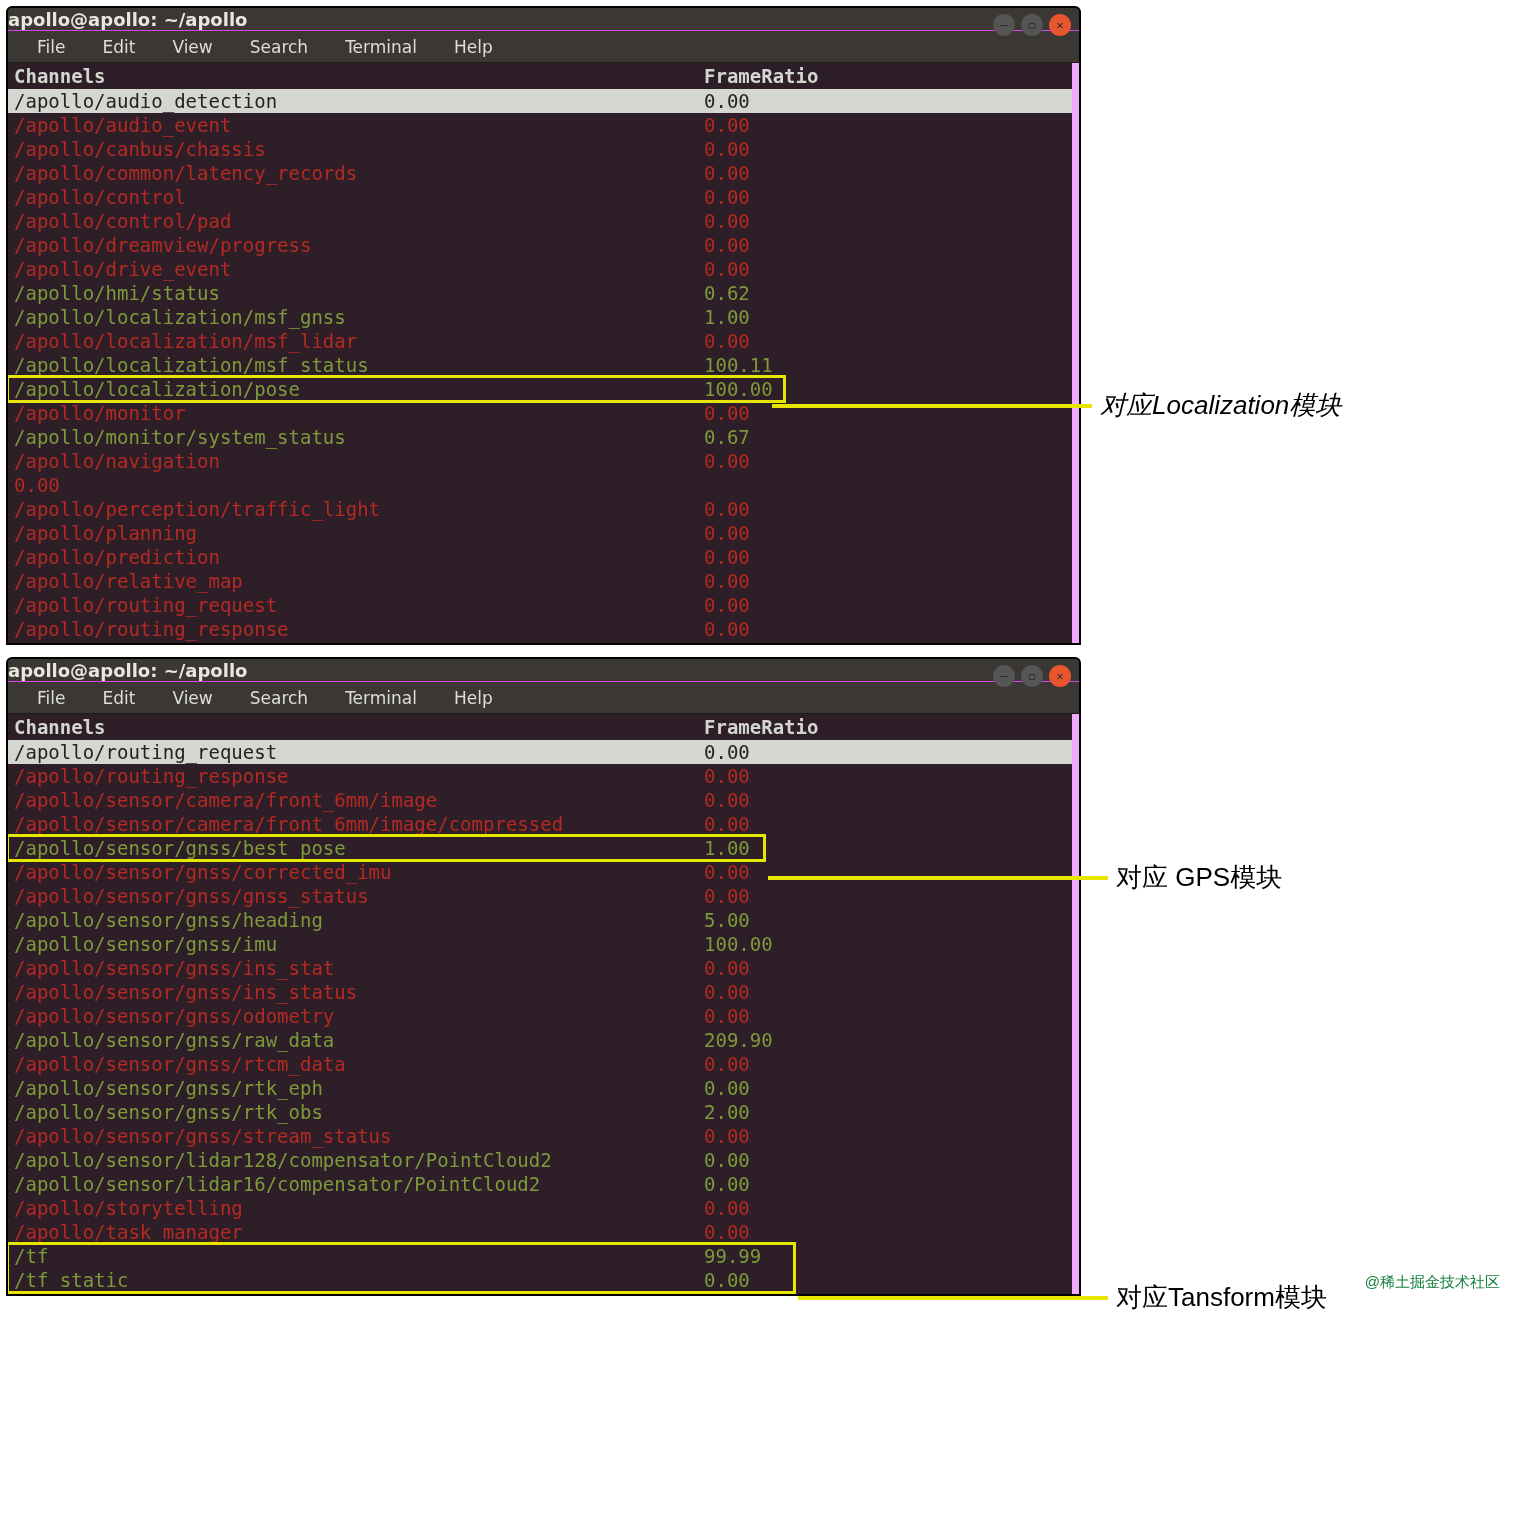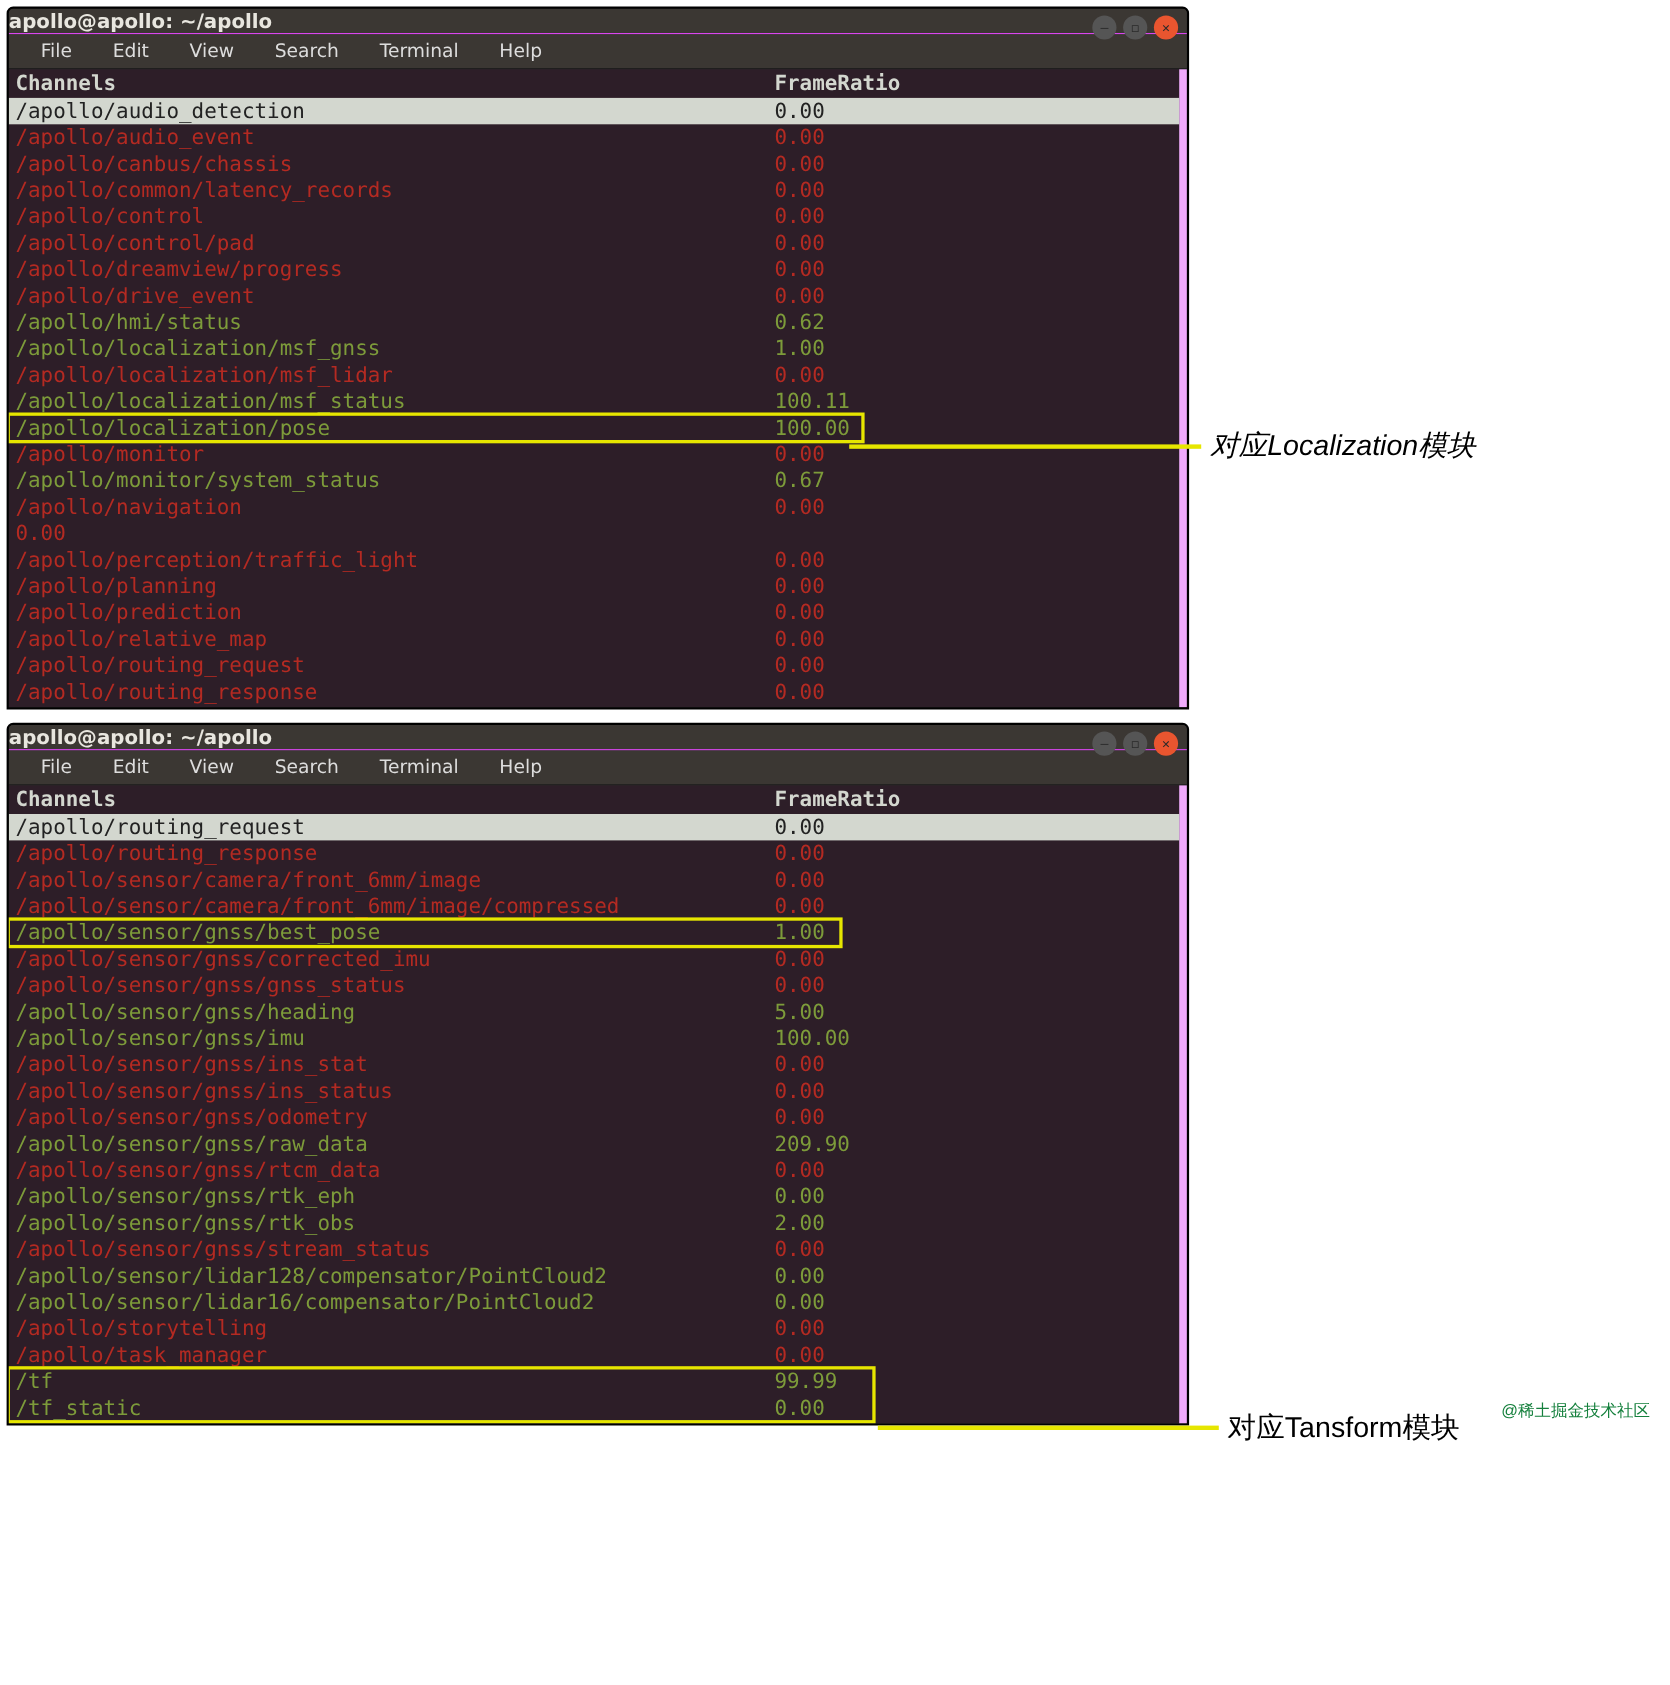--- a/index.html
+++ b/index.html
@@ -376,20 +376,24 @@
         </div>
     <div class="hbox" id="hbox-gps" style="left: -2px; top: 120px; width: 760px; height: 28px;"></div>
     <div class="hbox" id="hbox-tf" style="left: -2px; top: 528px; width: 790px; height: 52px;"></div>
   </div>
 </div>
 
 <div class="anno-row" id="anno-loc" style="left: 772px; top: 382px; font-style: italic;">
   <div class="anno-line" style="width: 320px;"></div>
   <div class="anno-text">对应Localization模块</div>
 </div>
+<div class="anno-row" id="anno-gps" style="left: 768px; top: 854px;">
+  <div class="anno-line" style="width: 340px;"></div>
+  <div class="anno-text">对应 GPS模块</div>
+</div>
 <div class="anno-row" id="anno-tf" style="left: 798px; top: 1274px;">
   <div class="anno-line" style="width: 310px;"></div>
   <div class="anno-text">对应Tansform模块</div>
 </div>
 
 <div class="watermark">@稀土掘金技术社区</div>
 
 </div>
 
 </body></html>

